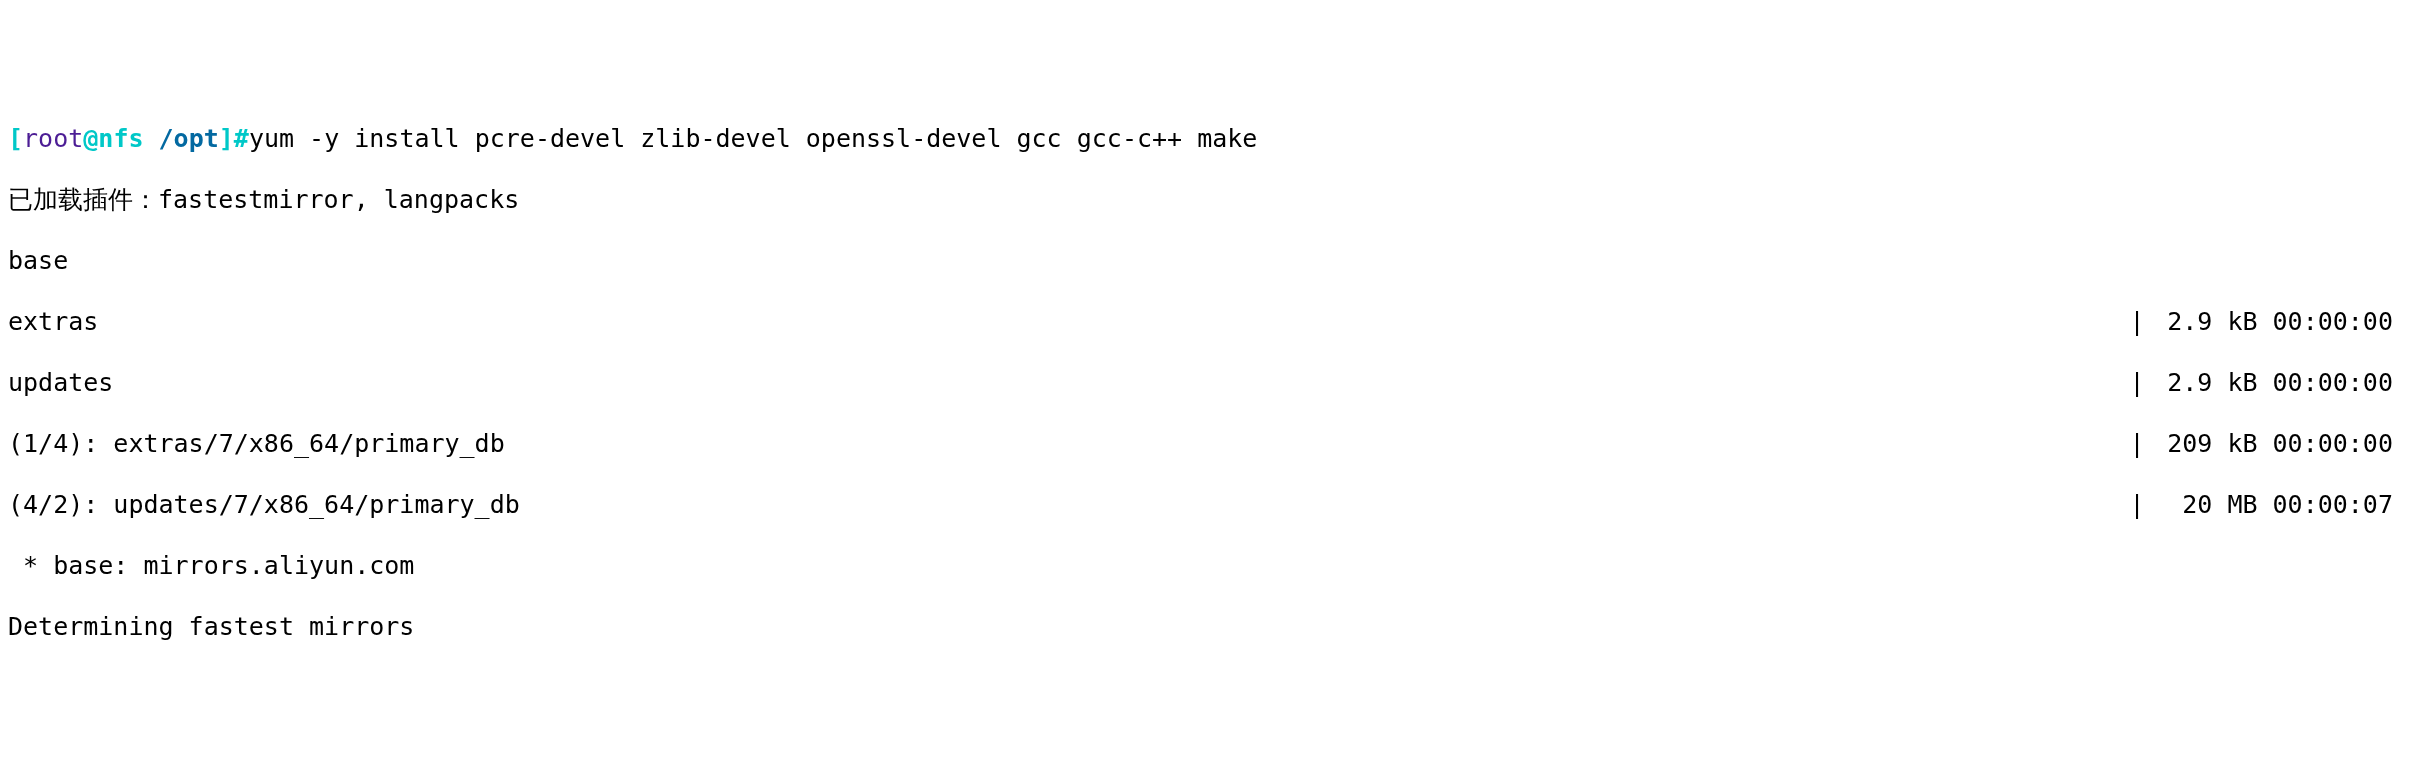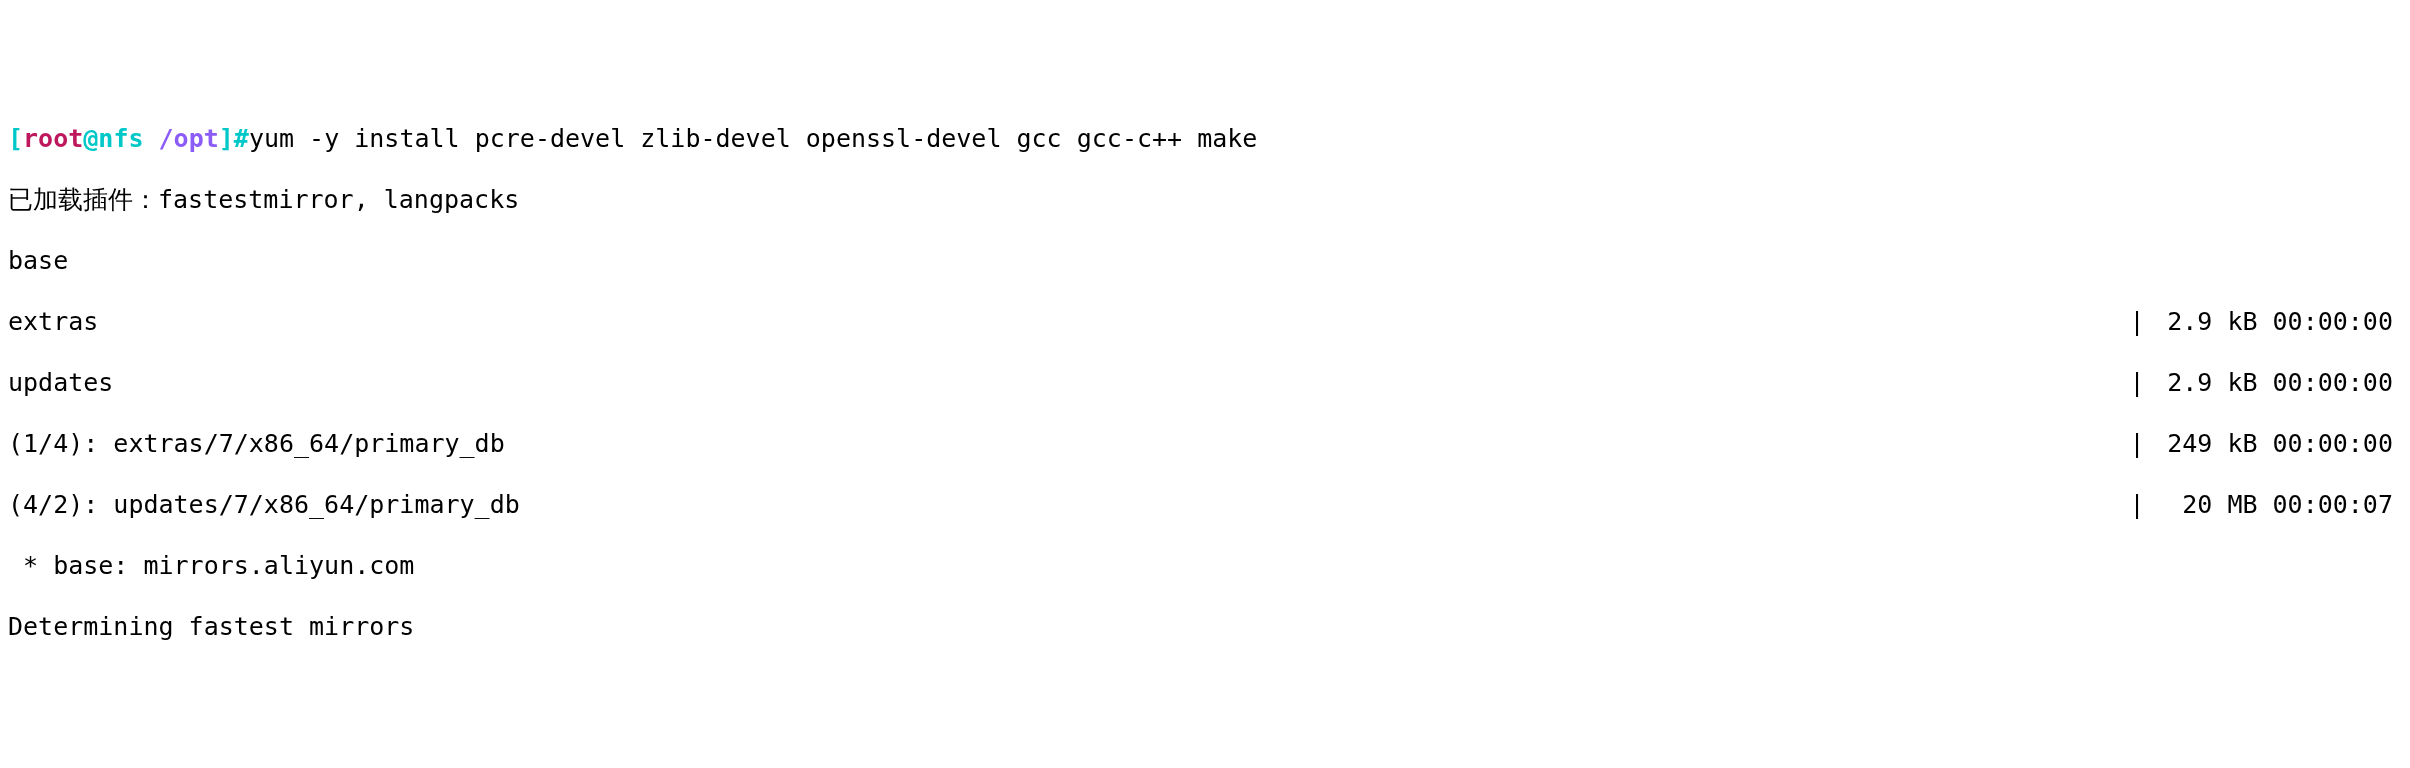--- a/index.html
+++ b/index.html
@@ -6,44 +6,44 @@
       margin: 0;
       padding: 2px 8px;
       background: #ffffff;
       font-family: "DejaVu Sans Mono", "Consolas", "Courier New", monospace;
       font-size: 25px;
       line-height: 1.22;
       color: #000000;
       white-space: pre;
     }
     .prompt-bracket { color: #00c8c8; font-weight: bold; }
-    .prompt-user { color: #be185d; font-weight: bold; }
+    .prompt-user { color: #4c1d95; font-weight: normal; }
     .prompt-host { color: #00c8c8; font-weight: bold; }
-    .prompt-cwd { color: #8b5cf6; font-weight: bold; }
+    .prompt-cwd { color: #0369a1; font-weight: bold; }
     .prompt-hash { color: #00c8c8; font-weight: bold; }
     .line { display: block; }
     .download-row { display: flex; }
     .dl-left { flex: 0 0 auto; }
     .dl-right { flex: 0 0 auto; margin-left: auto; }
     .sep { padding: 0 0.5ch; }
     .size { display: inline-block; min-width: 7ch; text-align: right; }
     .time { display: inline-block; min-width: 9ch; padding-left: 1ch; }
     .wrap { width: 2400px; }
   </style>
 </head>
 <body>
 <div class="wrap">
 
 
 <span class="line"><span class="prompt-bracket">[</span><span class="prompt-user">root</span><span class="prompt-host">@</span><span class="prompt-host">nfs</span><span class="prompt-host"> </span><span class="prompt-cwd">/opt</span><span class="prompt-bracket">]</span><span class="prompt-hash">#</span><span>yum -y install pcre-devel zlib-devel openssl-devel gcc gcc-c++ make</span></span>
 <span class="line">已加载插件：fastestmirror, langpacks</span>
 <div class="download-row"><span class="dl-left">base</span></div>
 <div class="download-row"><span class="dl-left">extras</span><span class="dl-right"><span class="sep">|</span><span class="size">2.9 kB</span><span class="time">00:00:00</span></span></div>
 <div class="download-row"><span class="dl-left">updates</span><span class="dl-right"><span class="sep">|</span><span class="size">2.9 kB</span><span class="time">00:00:00</span></span></div>
-<div class="download-row"><span class="dl-left">(1/4): extras/7/x86_64/primary_db</span><span class="dl-right"><span class="sep">|</span><span class="size">249 kB</span><span class="time">00:00:00</span></span></div>
+<div class="download-row"><span class="dl-left">(1/4): extras/7/x86_64/primary_db</span><span class="dl-right"><span class="sep">|</span><span class="size">209 kB</span><span class="time">00:00:00</span></span></div>
 <div class="download-row"><span class="dl-left">(4/2): updates/7/x86_64/primary_db</span><span class="dl-right"><span class="sep">|</span><span class="size"> 20 MB</span><span class="time">00:00:07</span></span></div>
 <span class="line"> * base: mirrors.aliyun.com</span>
 <span class="line">Determining fastest mirrors</span>
 
 
 
 
 </div>
 
 

